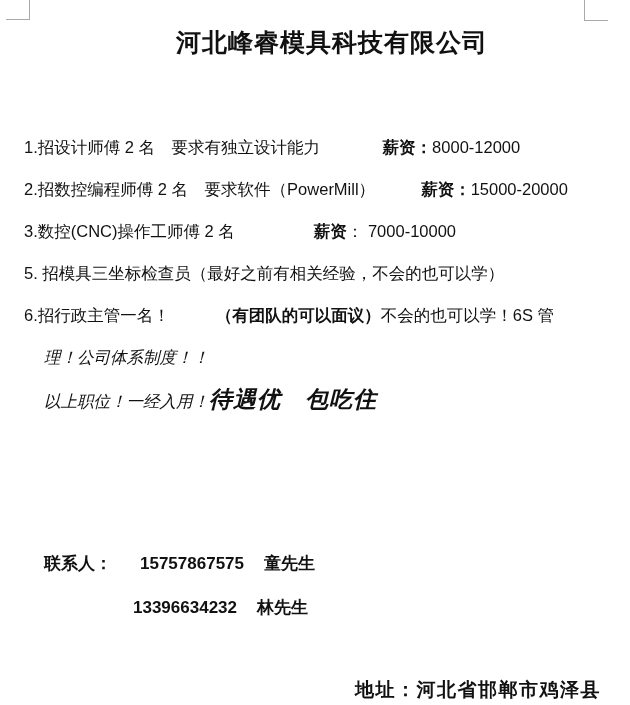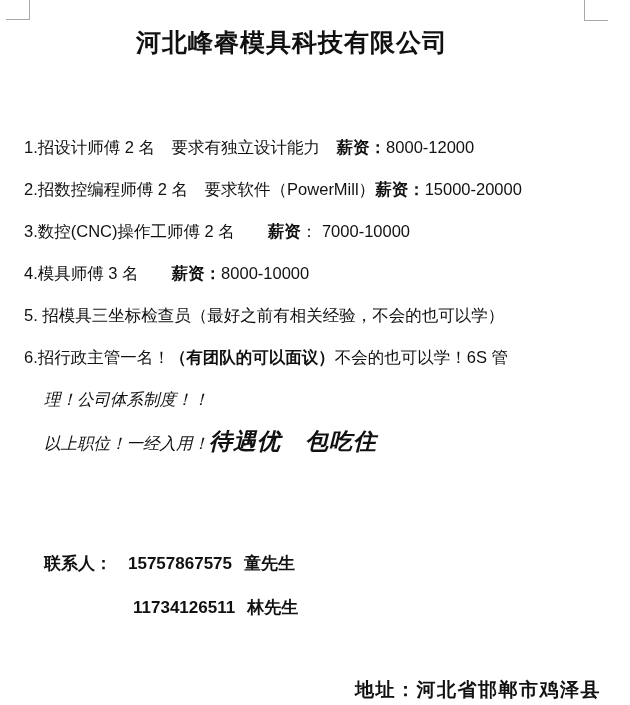--- a/index.html
+++ b/index.html
@@ -33,53 +33,54 @@
   }
   .doc-title {
     position: absolute;
     left: 0; top: 26px;
     width: 584px;
     text-align: center;
     font-size: 25px;
     font-weight: bold;
     letter-spacing: 1px;
     white-space: pre-wrap;
+    padding-left: 40px;
   }
   .jobs {
     position: absolute;
     left: 24px; top: 126px;
     right: 10px;
   }
   .job-line {
     height: 42px;
     line-height: 42px;
     font-size: 16.5px;
     white-space: pre;
   }
-  .job-line .bold { font-weight: bold; }
+  .job-line .bold { font-weight: bold; margin-left: 46px; }
   .job-line.indent { padding-left: 20px; font-style: italic; }
   .closing-highlight {
     font-size: 23px;
     font-weight: bold;
     letter-spacing: 1px;
     text-align: right;
   }
   .contact {
     position: absolute;
     left: 44px; top: 542px;
     font-size: 17px;
     font-weight: bold;
   }
   .contact-line {
     height: 44px;
     line-height: 44px;
     white-space: pre;
   }
-  .contact-line .phone { margin-left: 16px; }
-  .contact-line .person { margin-left: 12px; }
+  .contact-line .phone { margin-left: 28px; }
+  .contact-line .person { margin-left: 20px; }
   .contact-line.second { padding-left: 89px; }
   .contact-line.second .phone { margin-left: 0; }
   .address {
     position: absolute;
     left: 355px; top: 677px;
     font-size: 19px;
     font-weight: bold;
     letter-spacing: 1.5px;
     white-space: pre;
   }
@@ -91,27 +92,26 @@
 
   <div class="crop-tl"></div>
   <div class="crop-tr"></div>
 
   <div class="doc-title">河北峰睿模具科技有限公司</div>
 
   <div class="jobs">
     <div class="job-line"><span>1.招设计师傅 2 名　要求有独立设计能力　</span><span class="bold">薪资：</span><span>8000-12000</span></div>
     <div class="job-line"><span>2.招数控编程师傅 2 名　要求软件（PowerMill）</span><span class="bold">薪资：</span><span>15000-20000</span></div>
     <div class="job-line"><span>3.数控(CNC)操作工师傅 2 名　　</span><span class="bold">薪资</span><span>： 7000-10000</span></div>
-    <div class="job-line"><span>4.模具师傅 3 名　　</span><span class="bold">薪资：</span><span>8000-10000</span></div>
     <div class="job-line"><span>5. 招模具三坐标检查员（最好之前有相关经验，不会的也可以学）</span></div>
     <div class="job-line"><span>6.招行政主管一名！</span><span class="bold">（有团队的可以面议）</span><span>不会的也可以学！6S 管</span></div>
     <div class="job-line indent"><span>理！公司体系制度！！</span></div>
     <div class="job-line indent"><span>以上职位！一经入用！</span><span class="closing-highlight">待遇优　包吃住</span></div>
   </div>
 
   <div class="contact">
     <div class="contact-line"><span>联系人：</span><span class="phone">15757867575</span><span class="person">童先生</span></div>
-    <div class="contact-line second"><span class="phone">11734126511</span><span class="person">林先生</span></div>
+    <div class="contact-line second"><span class="phone">13396634232</span><span class="person">林先生</span></div>
   </div>
 
   <div class="address">地址：河北省邯郸市鸡泽县</div>
 
 </div>
 
 </body></html>

